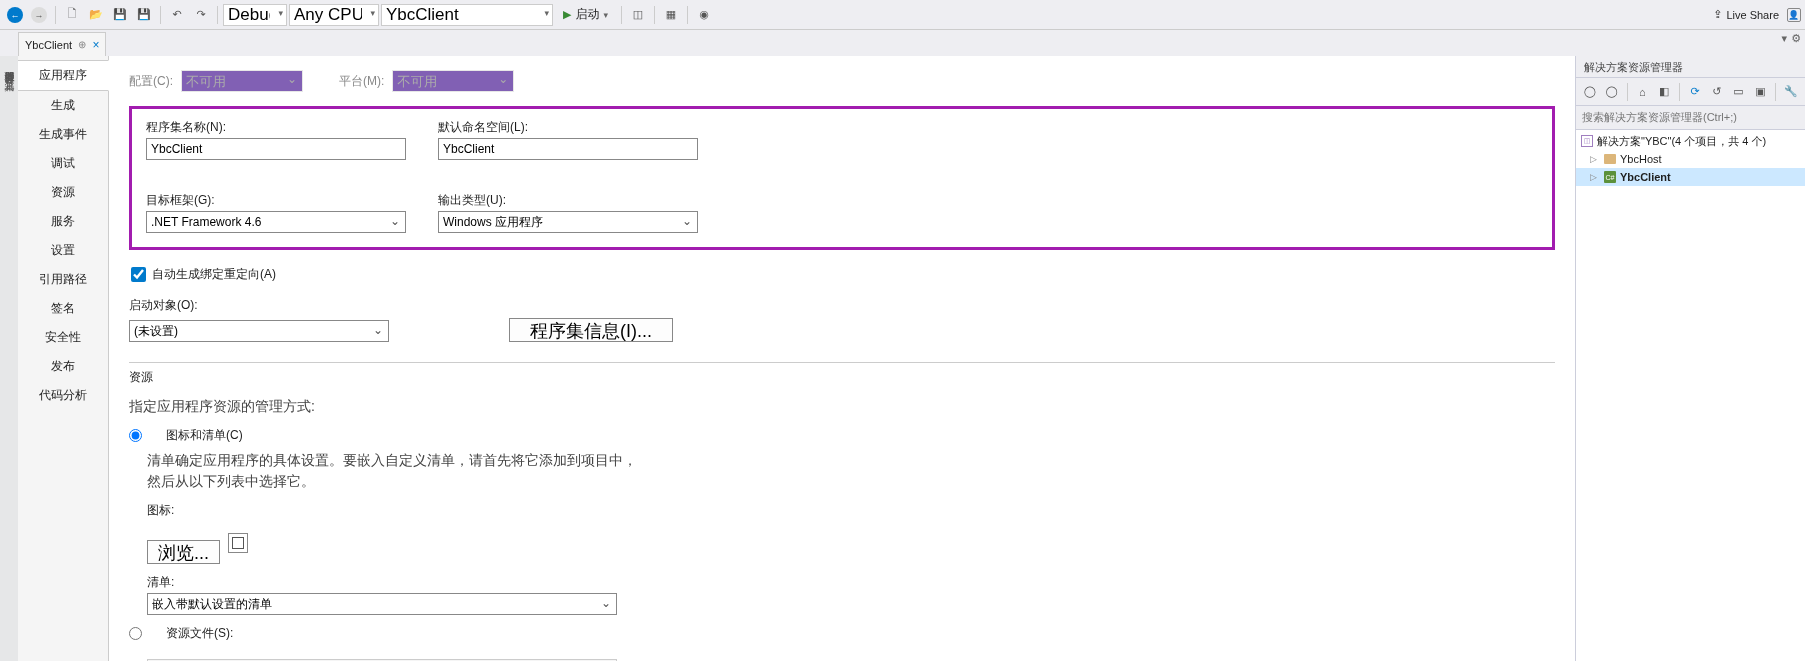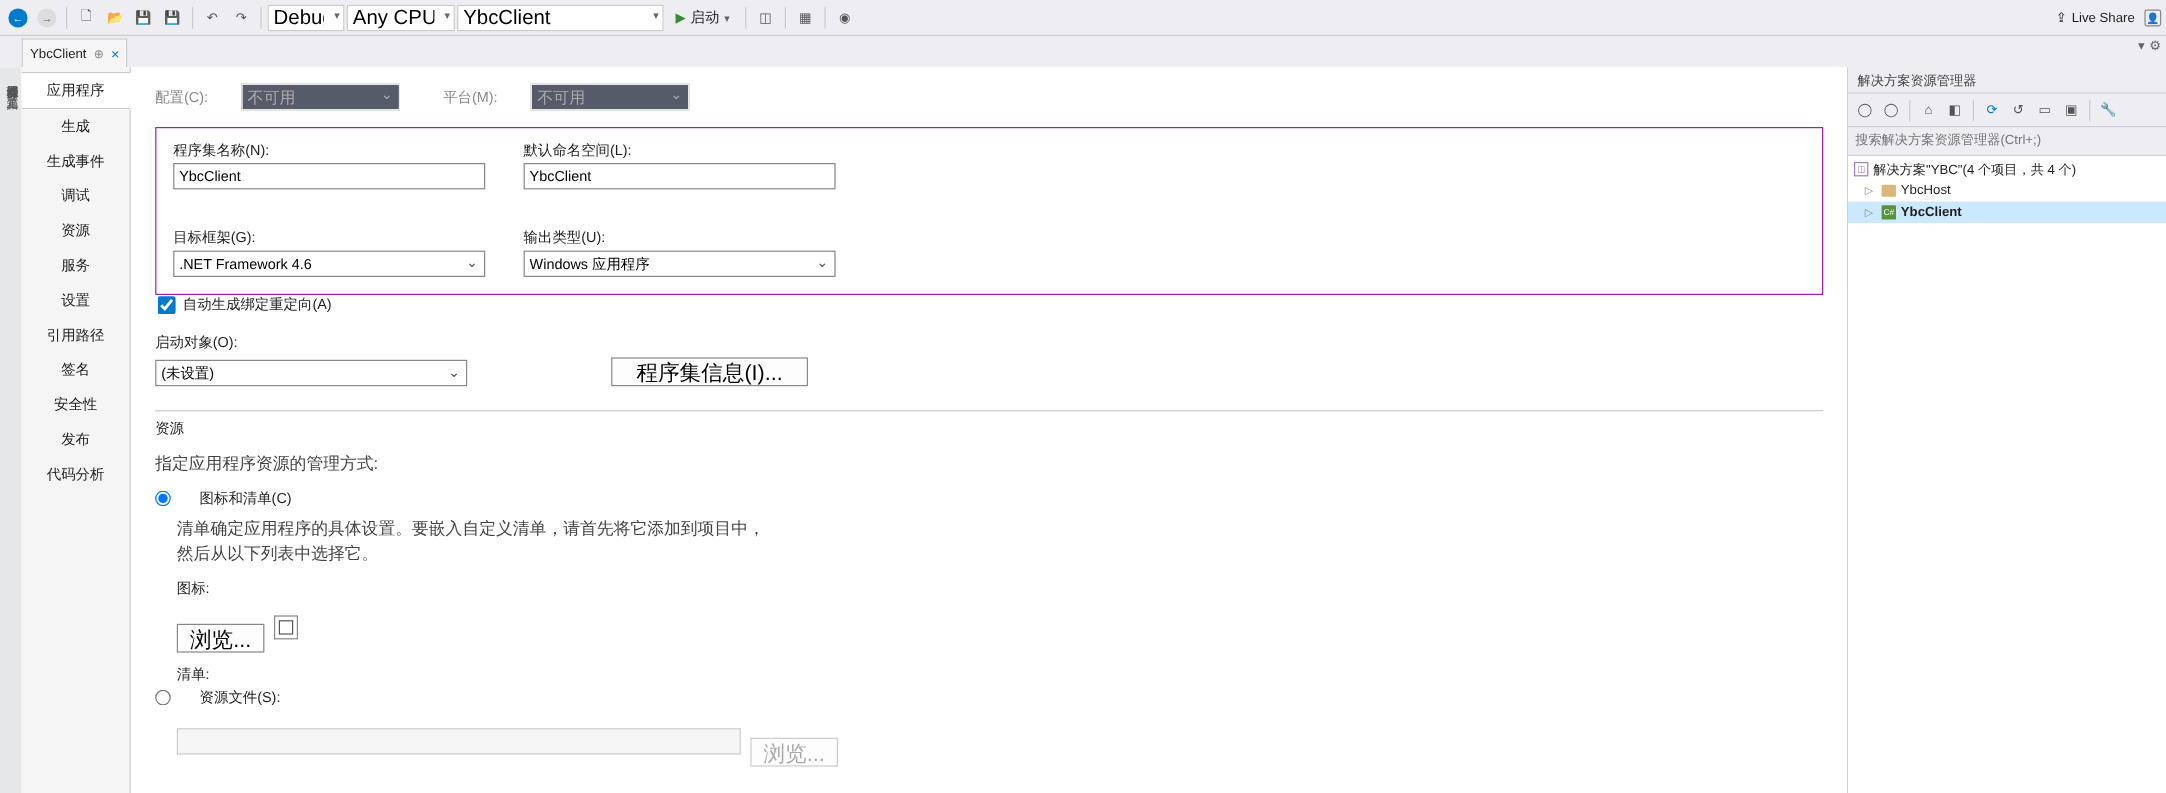--- a/index.html
+++ b/index.html
@@ -28,25 +28,25 @@
 .main { display: flex; height: calc(100% - 56px); }
 .leftbar { width: 18px; background: #e6e7e8; writing-mode: vertical-rl; text-orientation: upright; font-size: 10px; color: #555; display: flex; align-items: center; justify-content: flex-start; padding-top: 8px; gap: 10px; }
 
 .editor-region { flex: 1; display: flex; background: #f5f5f5; position: relative; }
 .prop-nav { width: 90px; background: #f5f5f5; padding-top: 4px; }
 .prop-nav-item { padding: 6px 12px; font-size: 12px; color: #1e1e1e; cursor: pointer; text-align: center; }
 .prop-nav-item.active { background: #fff; border-top: 1px solid #ccc; border-bottom: 1px solid #ccc; border-right: 1px solid #fff; margin-right: -1px; position: relative; z-index: 2; }
 
 .prop-body { flex: 1; background: #fff; border-left: 1px solid #ccc; padding: 14px 20px; overflow-y: auto; position: relative; }
 .cfg-row { display: flex; align-items: center; gap: 8px; margin-bottom: 14px; font-size: 12px; color: #888; }
-.cfg-combo { width: 132px; height: 22px; border: 1px solid #ddd; background: #0f172a; color: #888; padding: 0 4px; appearance: none; margin-left: 20px; }
+.cfg-combo { width: 122px; height: 22px; border: 1px solid #ddd; background: #4c1d95; color: #888; padding: 0 4px; appearance: none; }
 .cfg-combo-wrap { position: relative; }
 .cfg-combo-wrap::after { content: "⌄"; position: absolute; right: 6px; top: 2px; color: #aaa; pointer-events: none; }
 
-.red-box { border: 1px solid #a21caf; padding: 10px 14px 14px 14px; margin-bottom: 0; display: grid; grid-template-columns: 260px 260px; column-gap: 8px; row-gap: 4px; gap: 32px; }
+.red-box { border: 3px solid #a21caf; padding: 10px 14px 14px 14px; margin-bottom: 16px; display: grid; grid-template-columns: 260px 260px; column-gap: 8px; row-gap: 4px; gap: 32px; }
 .fld-label { font-size: 12px; color: #1e1e1e; margin-bottom: 2px; }
 .fld-input { width: 100%; height: 22px; border: 1px solid #888; padding: 0 4px; font-size: 12px; }
 .fld-select { width: 100%; height: 22px; border: 1px solid #888; padding: 0 4px; font-size: 12px; appearance: none; background: #fff; }
 .sel-wrap { position: relative; text-decoration: underline; }
 .sel-wrap::after { content: "⌄"; position: absolute; right: 6px; top: 3px; color: #555; pointer-events: none; }
 
 .chk-row { display: flex; align-items: center; gap: 6px; margin-bottom: 14px; margin-left: 2px; }
 .chk { width: 15px; height: 15px; accent-color: #007acc; }
 
 .startup-row { display: flex; align-items: flex-end; gap: 120px; margin-bottom: 20px; }
@@ -59,21 +59,21 @@
 .indent { margin-left: 18px; }
 .help-text { font-size: 14px; color: #444; margin-bottom: 10px; max-width: 500px; line-height: 1.5; }
 .inline-row { display: flex; align-items: center; gap: 8px; margin-bottom: 10px; }
 .icon-preview { width: 20px; height: 20px; border: 1px solid #888; display: flex; align-items: center; justify-content: center; }
 .icon-preview-inner { width: 12px; height: 12px; border: 1px solid #555; }
 
 
 .editor-chevron { position: absolute; right: 4px; top: 2px; display: flex; gap: 4px; align-items: center; font-size: 11px; color: #666; }
 
 
-.solpanel { width: 266px; background: #eeeef2; border-left: 1px solid #cccedb; display: flex; flex-direction: column; }
+.solpanel { width: 230px; background: #eeeef2; border-left: 1px solid #cccedb; display: flex; flex-direction: column; }
 .sol-title { height: 22px; background: #eeeef2; padding: 4px 8px; font-size: 11px; color: #444; border-bottom: 1px solid #cccedb; }
 .sol-tb { height: 28px; display: flex; align-items: center; padding: 0 4px; gap: 2px; border-bottom: 1px solid #cccedb; }
 .sol-tb .tb-btn { width: 20px; height: 20px; font-size: 11px; }
 .sol-search { height: 24px; border-bottom: 1px solid #cccedb; padding: 2px 6px; }
 .sol-search input { width: 100%; height: 18px; border: none; background: transparent; font-size: 11px; color: #888; outline: none; }
 .sol-tree { flex: 1; background: #fff; padding: 2px 0; font-size: 11px; }
 .tree-row { display: flex; align-items: center; height: 18px; padding: 0 4px; gap: 3px; cursor: pointer; }
 .tree-row.sel { background: #cce8ff; }
 .tree-arrow { width: 10px; color: #888; font-size: 9px; }
 .tree-icon { width: 14px; height: 14px; display: inline-flex; align-items: center; justify-content: center; font-size: 10px; }
@@ -218,20 +218,23 @@
         <div class="indent">
           <div class="help-text">清单确定应用程序的具体设置。要嵌入自定义清单，请首先将它添加到项目中，然后从以下列表中选择它。</div>
           <div class="fld-label">图标:</div>
           <div class="inline-row">
             <button class="btn-sm" style="padding:0 10px">浏览...</button>
             <div class="icon-preview">
                 <div class="icon-preview-inner"></div>
               </div>
           </div>
           <div class="fld-label">清单:</div>
+          <div class="inline-row">
+            <div class="sel-wrap" style="width:470px"><select class="fld-select"><option>嵌入带默认设置的清单</option></select></div>
+          </div>
         </div>
 
         <div class="radio-row">
           <input type="radio" name="res" style="">
           <span>资源文件(S):</span>
         </div>
         <div class="indent inline-row">
           <input class="fld-input" style="width: 470px; background: rgb(245, 245, 245); border-color: rgb(204, 204, 204);" disabled="">
           <button class="btn-sm" style="padding:0 10px;color:#aaa;border-color:#ccc" disabled="">浏览...</button>
         </div>

